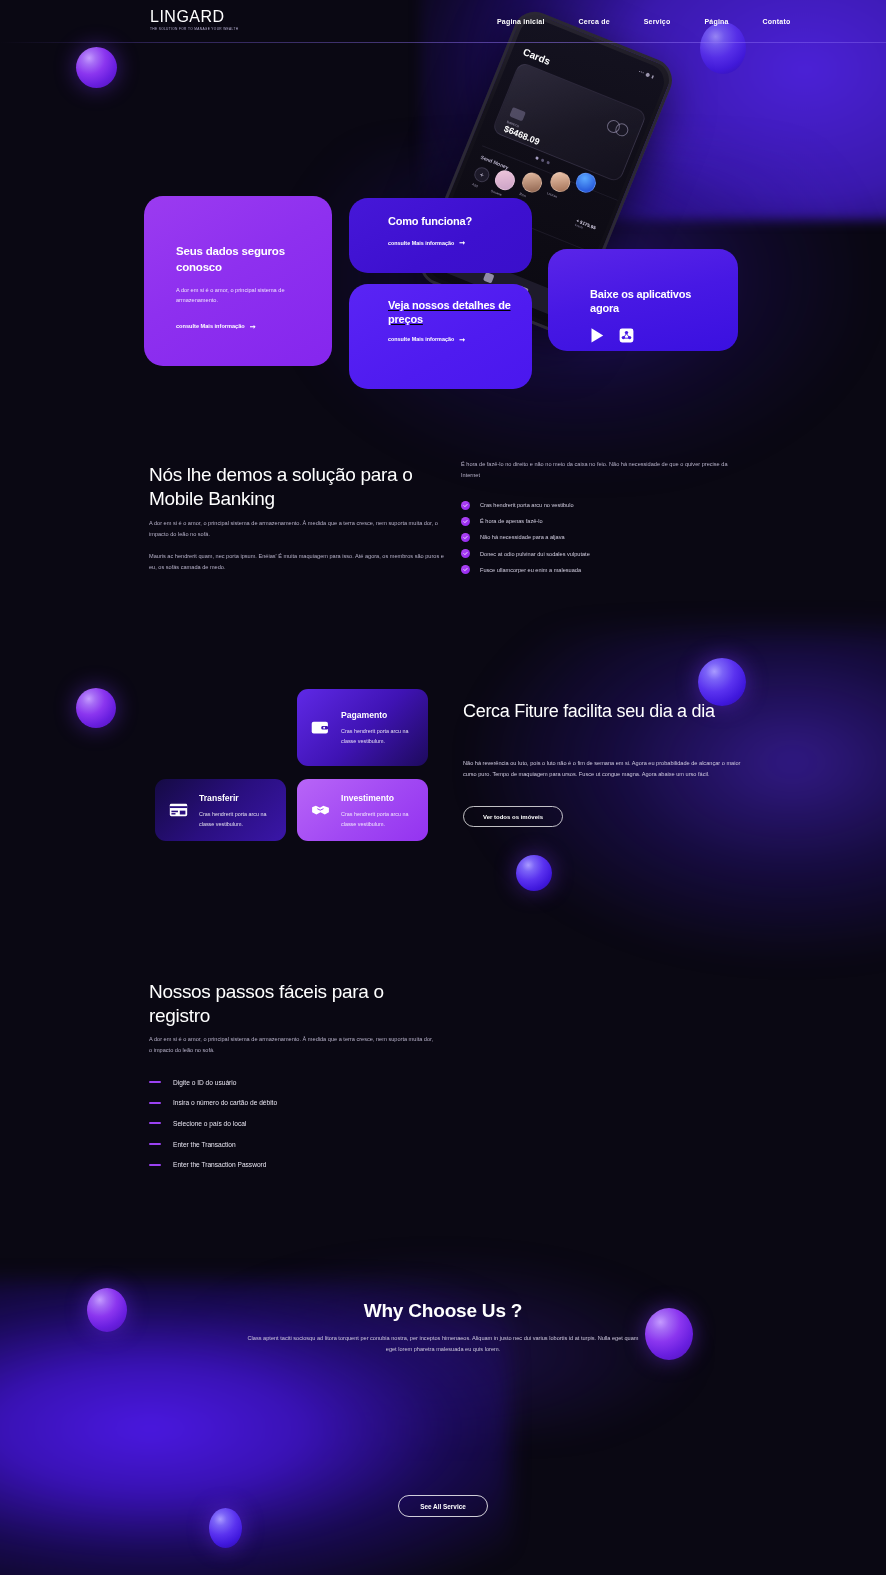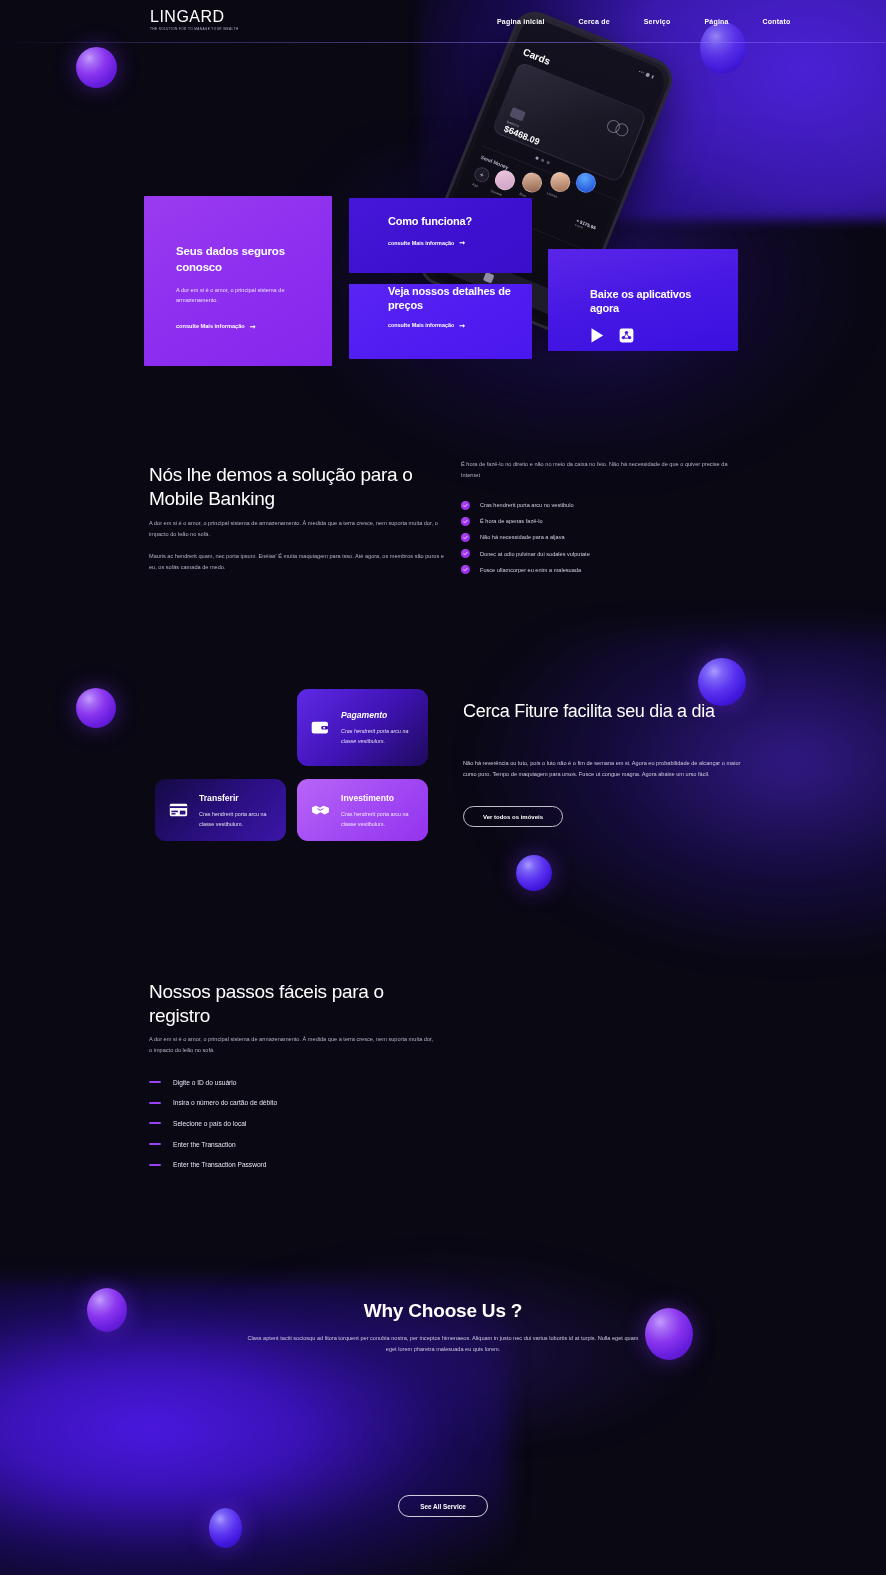--- a/index.html
+++ b/index.html
@@ -138,21 +138,21 @@
   .ph-navbar {
     position:absolute; left: 8px; bottom: 8px; width: 148px; height: 24px;
     border-radius: 12px; background: rgba(38,34,52,0.72);
     display:flex; align-items:center; justify-content:space-around;
   }
   .ph-navbar .ic { width: 9px; height: 9px; border-radius: 2px; background: rgba(190,184,215,.72); }
   .ph-navbar .ic.active { border-radius: 50%; background: linear-gradient(140deg,#e07be6,#9b3fe0); }
   .ph-badge { position:absolute; right: 14px; bottom: 30px; width:4px; height:4px; border-radius:50%; background:#e1405f; }
 
   
-  .card { position: absolute; border-radius: 1px; z-index: 30; }
+  .card { position: absolute; border-radius: 19px; z-index: 30; }
   .card-title { color: #fff; font-weight: 700; letter-spacing: -.2px; }
   .card-desc { color: rgba(255,255,255,.85); }
   .card-link { color: #fff; font-weight: 700; display: inline-flex; align-items: center; gap: 5px; cursor: pointer; }
 
   #card-secure {
     left: 144px; top: 196px; width: 188px; height: 170px;
     background: linear-gradient(150deg, #9b3bf0 0%, #8e30ef 45%, #8526ee 100%);
     padding: 48px 22px 0 32px;
   }
   #card-secure .card-title { font-size: 11.5px; line-height: 1.35; }
@@ -161,23 +161,24 @@
 
   #card-how {
     left: 349px; top: 198px; width: 183px; height: 75px;
     background: linear-gradient(150deg, #4617d8 0%, #3d10cf 60%, #3a0fcb 100%);
     padding: 16px 20px 0 39px;
   }
   #card-how .card-title { font-size: 11px; line-height: 1.3; }
   #card-how .card-link { font-size: 5.4px; margin-top: 11px; }
 
   #card-pricing {
-    left: 349px; top: 284px; width: 183px; height: 75px;
+    left: 349px; top: 284px; width: 183px; height: 105px;
     background: linear-gradient(150deg, #5a24f4 0%, #4f1bf0 60%, #4a17ee 100%);
-    padding: 0 20px 0 39px;
+    padding: 14px 20px 0 39px;
+    text-decoration: underline;
   }
   #card-pricing .card-title { font-size: 11px; line-height: 1.3; }
   #card-pricing .card-link { font-size: 5.4px; margin-top: 9px; }
 
   #card-download {
     left: 548px; top: 249px; width: 190px; height: 102px;
     background: linear-gradient(168deg, #5a25e8 0%, #4718e4 48%, #3a10e0 100%);
     padding: 38px 16px 0 42px;
   }
   #card-download .card-title { font-size: 11px; line-height: 1.3; }
@@ -206,21 +207,21 @@
   .feat {
     position: absolute; border-radius: 11px; z-index: 20;
     display: flex; align-items: center; padding: 0 11px 0 12px; gap: 10px;
   }
   .feat-icon { flex: 0 0 auto; width: 22px; display:flex; align-items:center; justify-content:center; }
   .feat-body { padding-top: 1px; }
   .feat-title { color: #fff; font-weight: 700; font-size: 8.6px; line-height: 1.28; }
   .feat-desc { color: rgba(255,255,255,.86); font-size: 5.4px; line-height: 1.85; margin-top: 5px; }
 
   #feat-account { left: 155px; top: 689px; width: 131px; height: 77px; background: linear-gradient(145deg,#5a24f4 0%, #4b17ef 60%, #4512ec 100%); }
-  #feat-payment { left: 297px; top: 689px; width: 131px; height: 77px; background: linear-gradient(135deg,#5f29e6 0%, #3f13b4 52%, #1d0a5c 100%); font-style: italic; }
+  #feat-payment { left: 297px; top: 689px; width: 131px; height: 77px; background: linear-gradient(135deg,#5f29e6 0%, #3f13b4 52%, #1d0a5c 100%); }
   #feat-transfer { left: 155px; top: 779px; width: 131px; height: 62px; background: linear-gradient(135deg,#150a44 0%, #2a0f80 52%, #3a16a8 100%); }
   #feat-invest { left: 297px; top: 779px; width: 131px; height: 62px; background: linear-gradient(140deg,#b865f7 0%, #a148f3 55%, #9433f0 100%); }
 
   #future-title { position: absolute; left: 463px; top: 700px; width: 320px; font-size: 18px; line-height: 1.26; z-index: 20; }
   #future-desc { position: absolute; left: 463px; top: 758px; width: 292px; font-size: 5.6px; line-height: 2.05; color: #cfcadf; z-index: 20; }
   #future-btn {
     position: absolute; left: 463px; top: 806px; height: 21px; padding: 0 19px;
     display: inline-flex; align-items: center; justify-content:center;
     border: 1px solid rgba(255,255,255,.75); border-radius: 11px;
     color: #fff; font-size: 6px; font-weight: 700; background: transparent;

